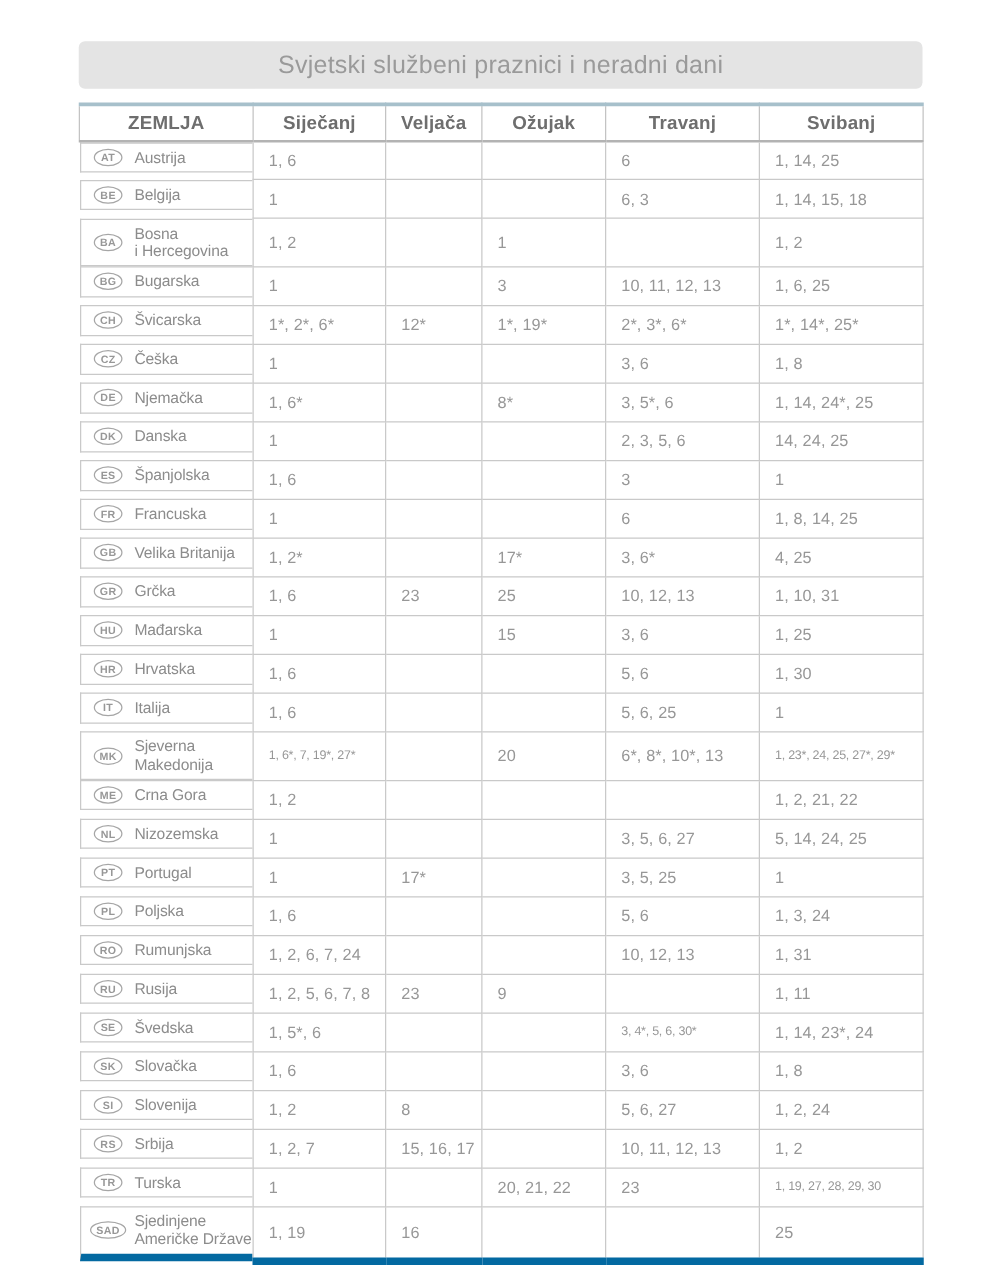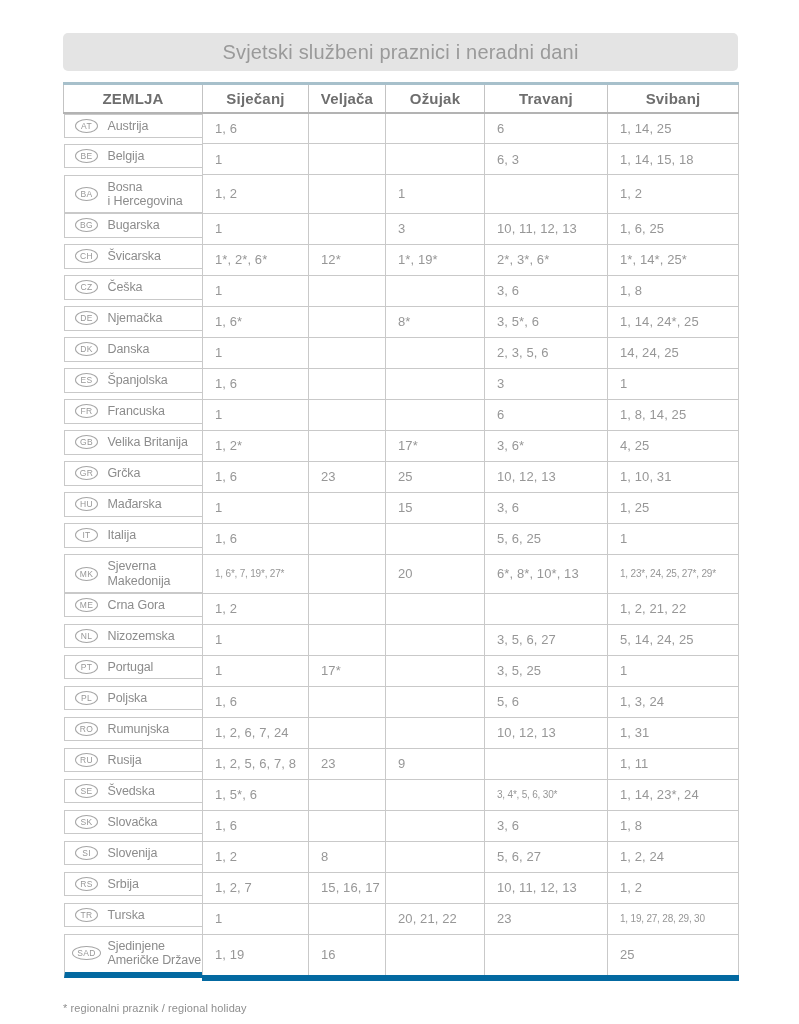--- a/index.html
+++ b/index.html
@@ -60,21 +60,21 @@
   .badge-wrap {
     width: 32px; flex-shrink: 0;
     display: flex; justify-content: center;
   }
   .code-badge {
     display: inline-flex; align-items: center; justify-content: center;
     min-width: 23px; height: 14px;
     padding: 0 4px;
     border: 1px solid #a6a6a6;
     border-radius: 50%;
-    font-size: 8.5px; font-weight: normal; color: #979797;
+    font-size: 8.5px; font-weight: bold; color: #979797;
     letter-spacing: 0.3px;
   }
   .country-name {
     font-size: 12.5px; color: #8c8c8c;
     white-space: pre;
     line-height: 1.15;
     padding-left: 5px;
     letter-spacing: -0.1px;
   }
   td.value-cell {
@@ -284,20 +284,33 @@
           </td>
           <td class="value-cell">1</td>
           <td class="value-cell"></td>
           <td class="value-cell">15</td>
           <td class="value-cell">3, 6</td>
           <td class="value-cell">1, 25</td>
         </tr>
         <tr>
           <td class="country-cell">
             <span class="badge-wrap">
+              <span class="code-badge">HR</span>
+            </span>
+            <span class="country-name">Hrvatska</span>
+          </td>
+          <td class="value-cell">1, 6</td>
+          <td class="value-cell"></td>
+          <td class="value-cell"></td>
+          <td class="value-cell">5, 6</td>
+          <td class="value-cell">1, 30</td>
+        </tr>
+        <tr>
+          <td class="country-cell">
+            <span class="badge-wrap">
               <span class="code-badge">IT</span>
             </span>
             <span class="country-name">Italija</span>
           </td>
           <td class="value-cell">1, 6</td>
           <td class="value-cell"></td>
           <td class="value-cell"></td>
           <td class="value-cell">5, 6, 25</td>
           <td class="value-cell">1</td>
         </tr>

